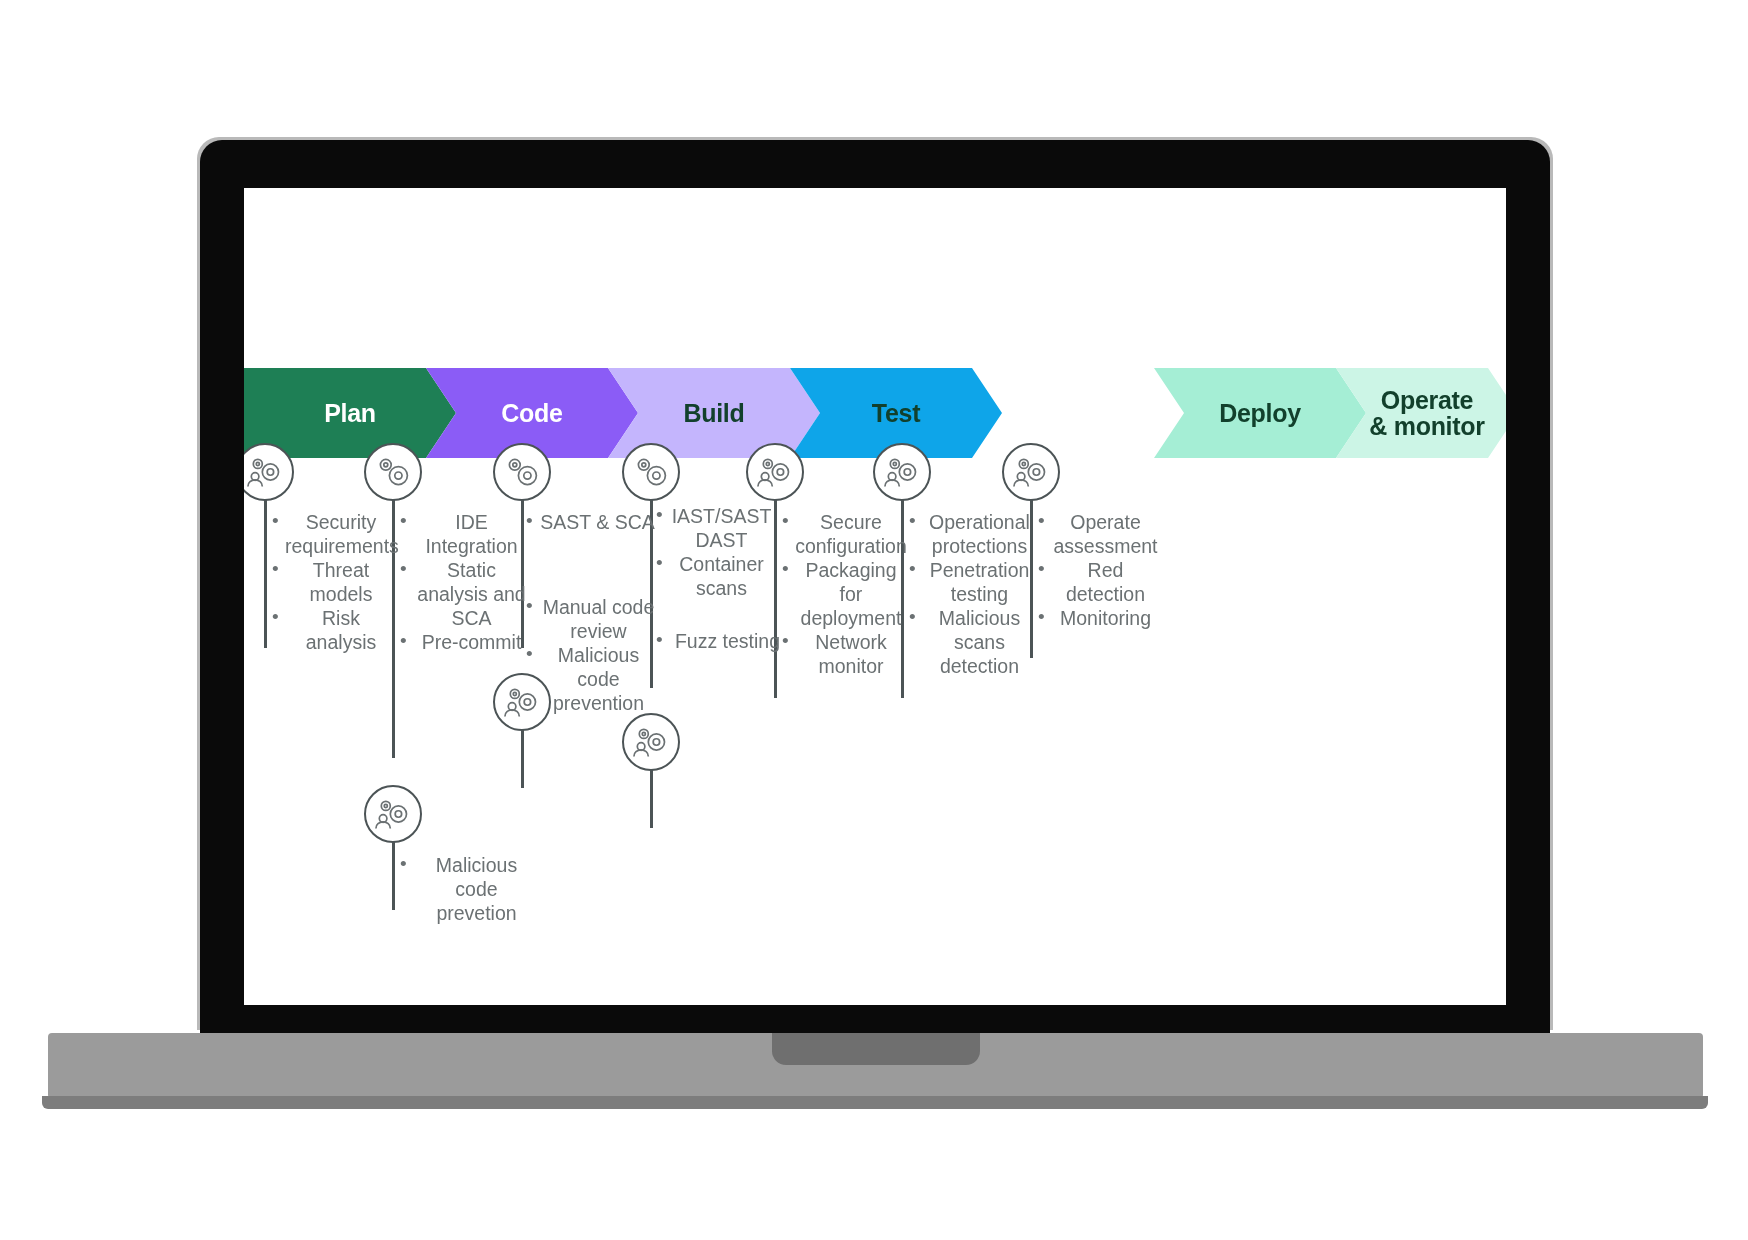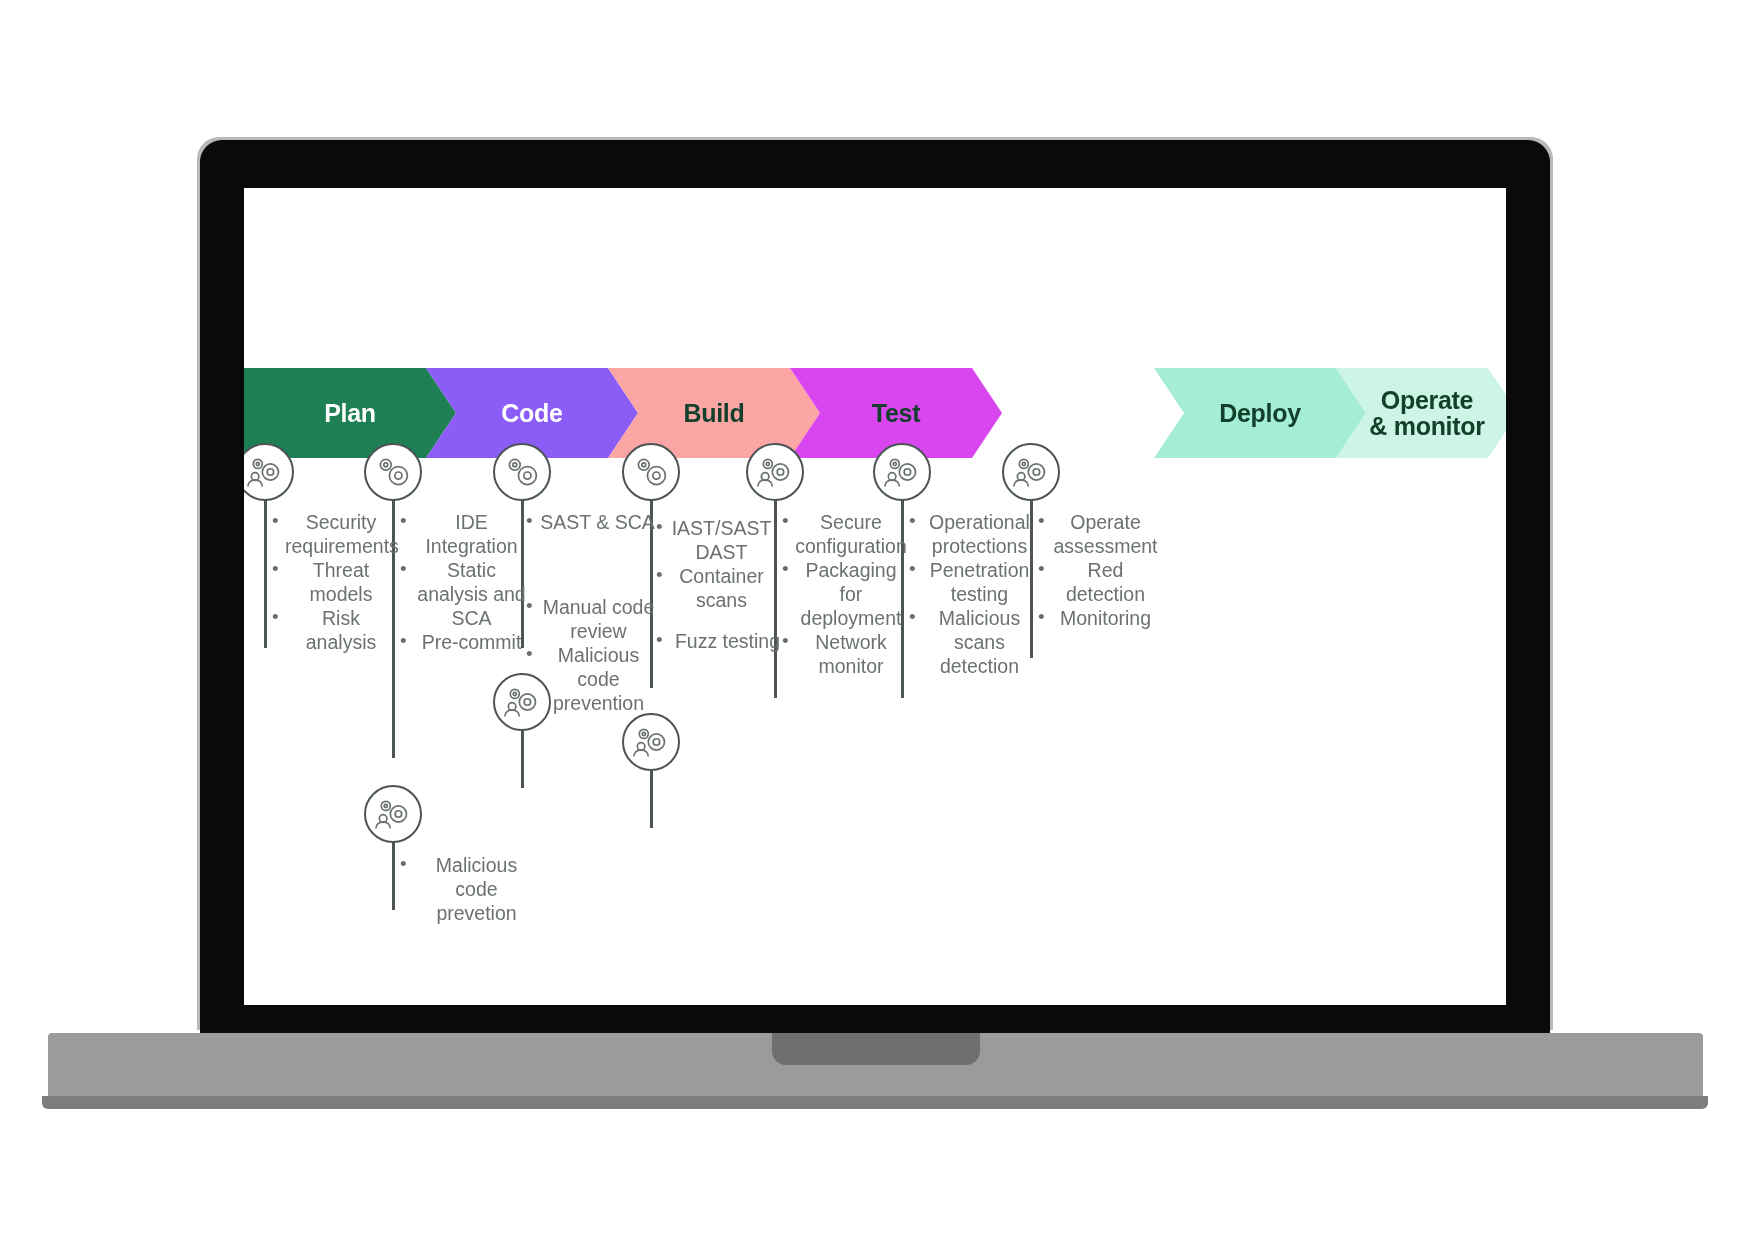--- a/index.html
+++ b/index.html
@@ -107,26 +107,26 @@
           <div class="stage-chevron" style="left:0px;width:212px;background:#1e7f55;color:#ffffff;
                       clip-path:polygon(0 0,182px 0,212px 45px,182px 90px,0 90px);">
             <span class="stage-label">Plan</span>
           </div>
 
           <div class="stage-chevron" style="left:182px;width:212px;background:#8b5cf6;color:#ffffff;
                       clip-path:polygon(0 0,182px 0,212px 45px,182px 90px,0 90px,30px 45px);">
             <span class="stage-label">Code</span>
           </div>
 
-          <div class="stage-chevron" style="left:364px;width:212px;background:#fca5a5;
+          <div class="stage-chevron" style="left:364px;width:212px;background:#c4b5fd;
                       clip-path:polygon(0 0,182px 0,212px 45px,182px 90px,0 90px,30px 45px);">
             <span class="stage-label">Build</span>
           </div>
 
-          <div class="stage-chevron" style="left:546px;width:212px;background:#d946ef;
+          <div class="stage-chevron" style="left:546px;width:212px;background:#0ea5e9;
                       clip-path:polygon(0 0,182px 0,212px 45px,182px 90px,0 90px,30px 45px);">
             <span class="stage-label">Test</span>
           </div>
 
 
           <div class="stage-chevron" style="left:910px;width:212px;background:#a5eed5;
                       clip-path:polygon(0 0,182px 0,212px 45px,182px 90px,0 90px,30px 45px);">
             <span class="stage-label">Deploy</span>
           </div>
 
@@ -301,21 +301,21 @@
           </ul>
         </div>
 
         <div class="bullet-block" style="left:282px;top:407px;width:132px;">
           <ul>
             <li>Manual code review</li>
             <li>Malicious code prevention</li>
           </ul>
         </div>
 
-        <div class="bullet-block" style="left:412px;top:328px;width:118px;">
+        <div class="bullet-block" style="left:412px;top:316px;width:118px;">
           <ul>
             <li>IAST/SAST DAST</li>
             <li>Container scans</li>
           </ul>
         </div>
 
         <div class="bullet-block" style="left:412px;top:441px;width:130px;">
           <ul>
             <li>Fuzz testing</li>
           </ul>

